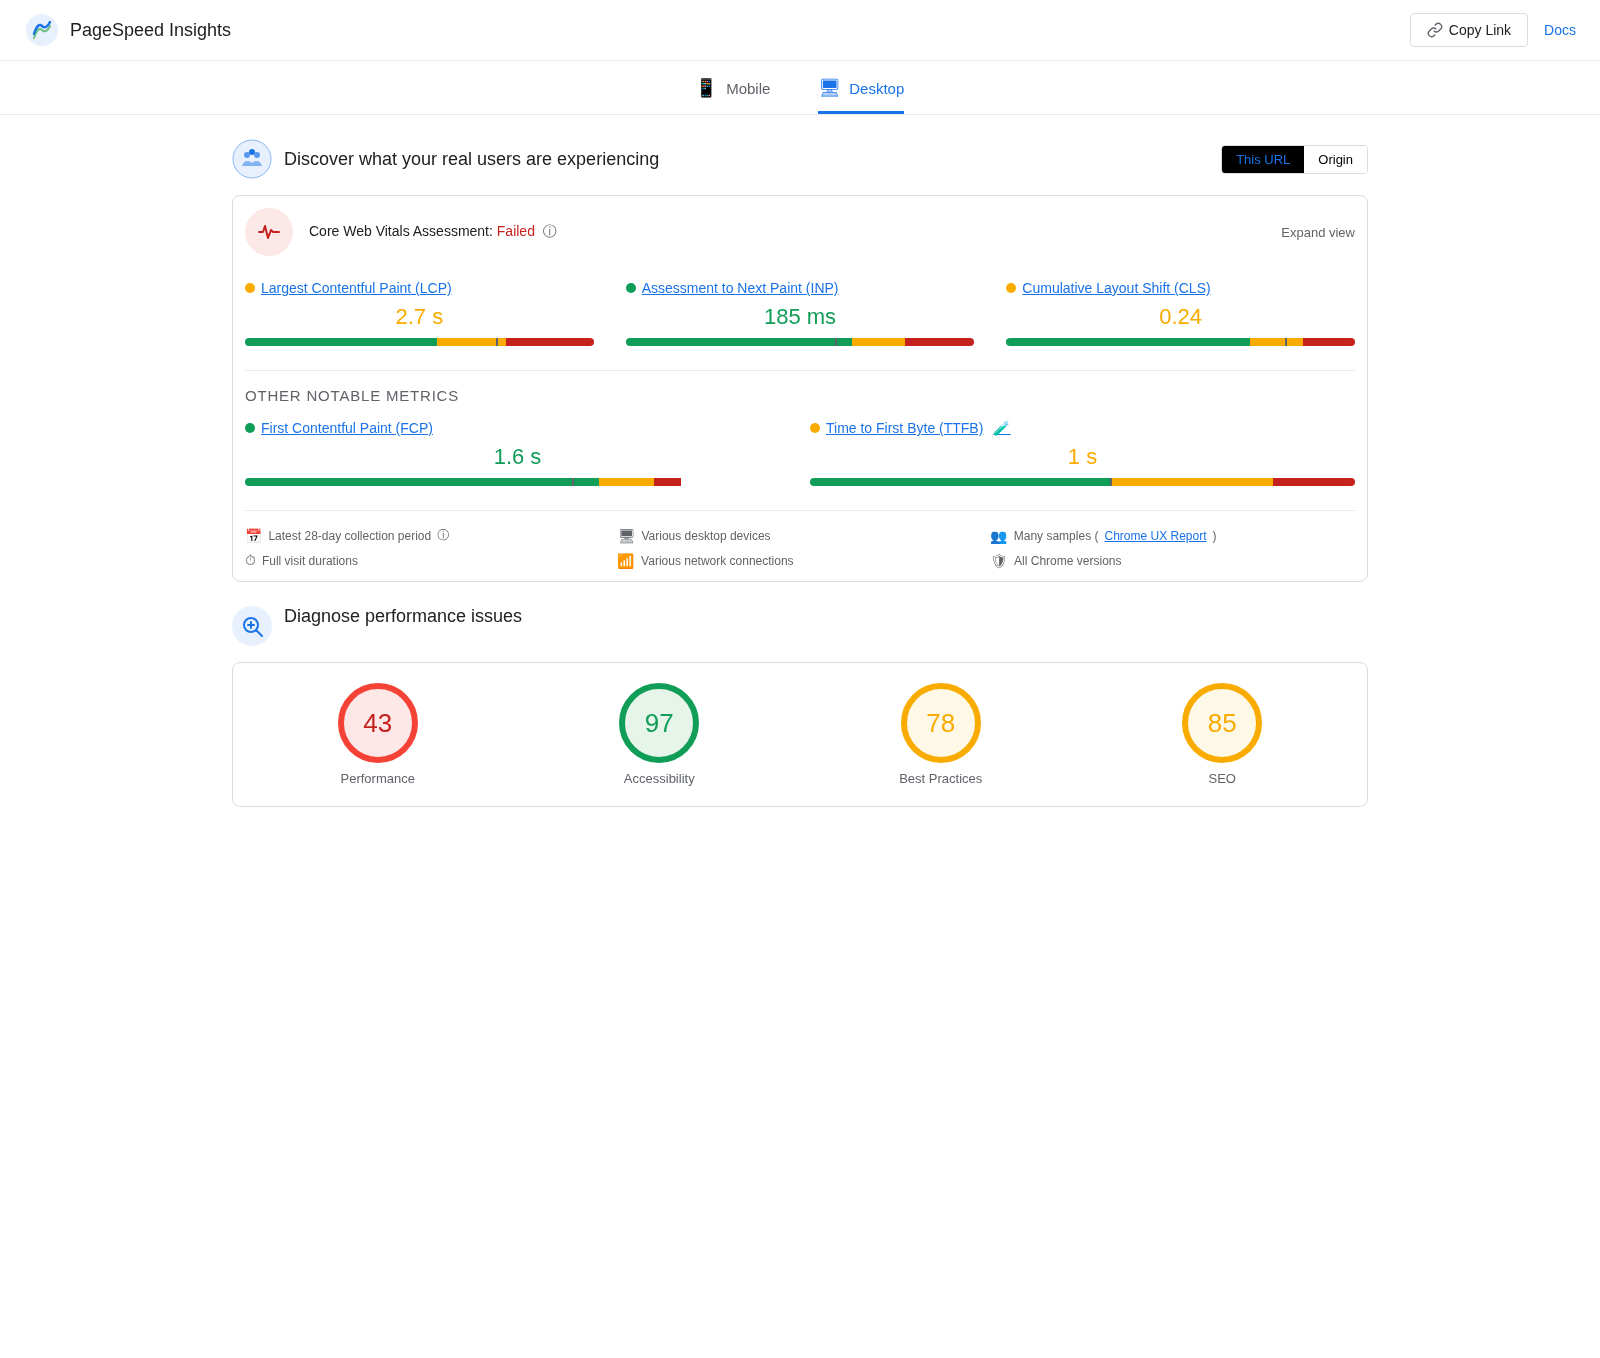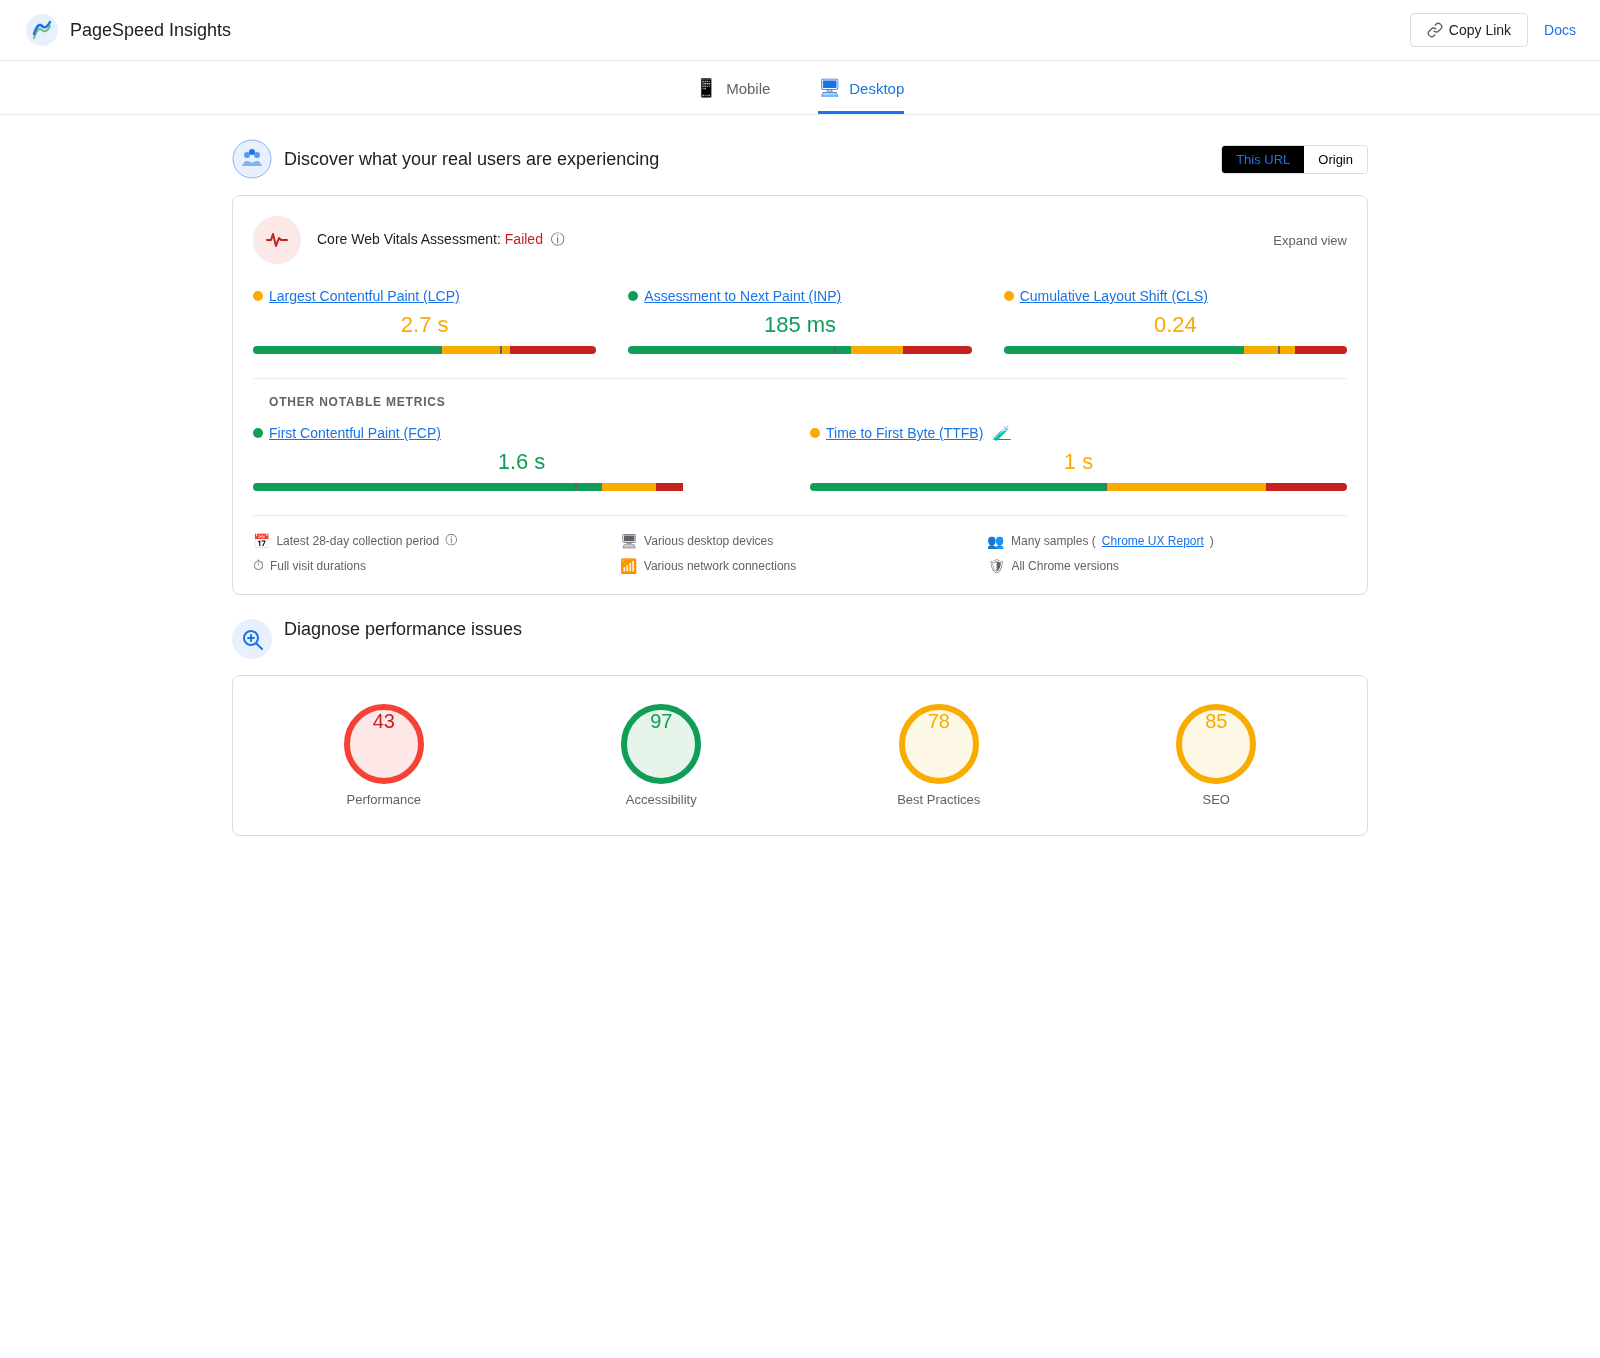--- a/index.html
+++ b/index.html
@@ -52,21 +52,21 @@
     .section-title { font-size: 18px; font-weight: 400; color: #202124; }
     .url-toggle { display: flex; border: 1px solid #dadce0; border-radius: 4px; overflow: hidden; }
     .url-btn {
       padding: 6px 14px; font-size: 13px; cursor: pointer; background: #fff; border: none;
     }
     .url-btn.active { background: #000000; color: #1a73e8; }
 
     
     .card {
       border: 1px solid #dadce0; border-radius: 8px;
-      padding: 20px; margin-bottom: 24px;
+      padding: 12px; margin-bottom: 24px;
     }
 
     
     .cwv-header {
       display: flex; align-items: center; justify-content: space-between;
       margin-bottom: 24px;
     }
     .cwv-title-area { display: flex; align-items: center; gap: 16px; }
     .cwv-icon {
       width: 48px; height: 48px; border-radius: 50%;
@@ -103,42 +103,42 @@
     .seg-red { background: #c5221f; }
     .progress-marker {
       position: absolute; top: -4px; width: 2px; height: 16px;
       background: #5f6368; border-radius: 1px;
     }
 
     
     .divider { border: none; border-top: 1px solid #e8eaed; margin: 16px 0; }
 
     
-    .notable-label { font-size: 12px; font-weight: 700; color: #5f6368; letter-spacing: 0.8px; margin-bottom: 16px; margin-left: 16px; }
+    .notable-label { font-size: 15px; font-weight: 400; color: #5f6368; letter-spacing: 0.8px; margin-bottom: 16px; }
     .metrics-grid-2 { display: grid; grid-template-columns: 1fr 1fr; gap: 20px; margin-bottom: 24px; }
 
     
     .footer-notes { display: grid; grid-template-columns: 1fr 1fr 1fr; gap: 8px; }
     .footer-note { display: flex; align-items: center; gap: 6px; font-size: 12px; color: #5f6368; }
     .note-icon { font-size: 14px; }
 
     
     .diagnose-header { display: flex; gap: 12px; margin-bottom: 16px; }
     .diagnose-icon-wrap {
       width: 40px; height: 40px; border-radius: 50%;
       background: #e8f0fe; display: flex; align-items: center; justify-content: center;
     }
 
     
     .scores-grid { display: grid; grid-template-columns: repeat(4, 1fr); gap: 16px; padding: 8px 0; }
     .score-item { display: flex; flex-direction: column; align-items: center; gap: 8px; }
     .score-circle {
       width: 80px; height: 80px; border-radius: 50%;
-      display: flex; align-items: flex-start; justify-content: center;
-      font-size: 20px; font-weight: 500;
+      display: flex; align-items: center; justify-content: center;
+      font-size: 26px; font-weight: 500;
       border: 6px solid;
       position: relative;
     }
     .score-circle.red { border-color: #f44336; background: #fde7e7; color: #c5221f; }
     .score-circle.green { border-color: #0f9d58; background: #e6f4ea; color: #0f9d58; }
     .score-circle.orange { border-color: #f9ab00; background: #fef8e7; color: #f9ab00; }
     .score-label { font-size: 13px; color: #5f6368; }
 
     
     .lab-icon { font-size: 14px; color: #1a73e8; margin-left: 4px; }

